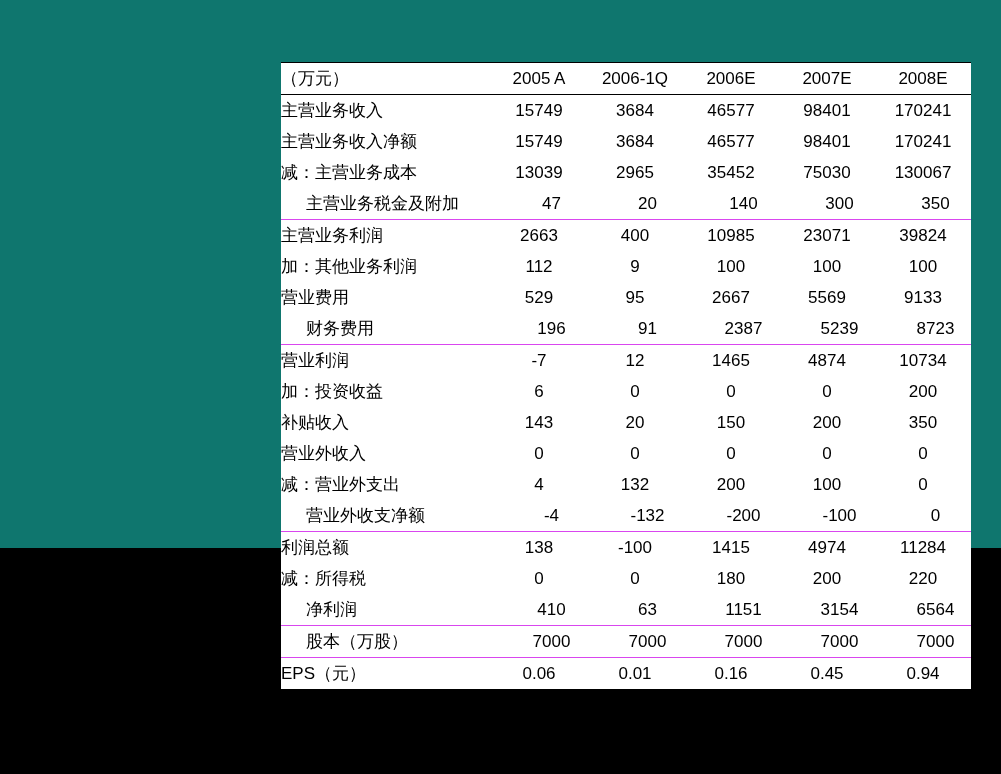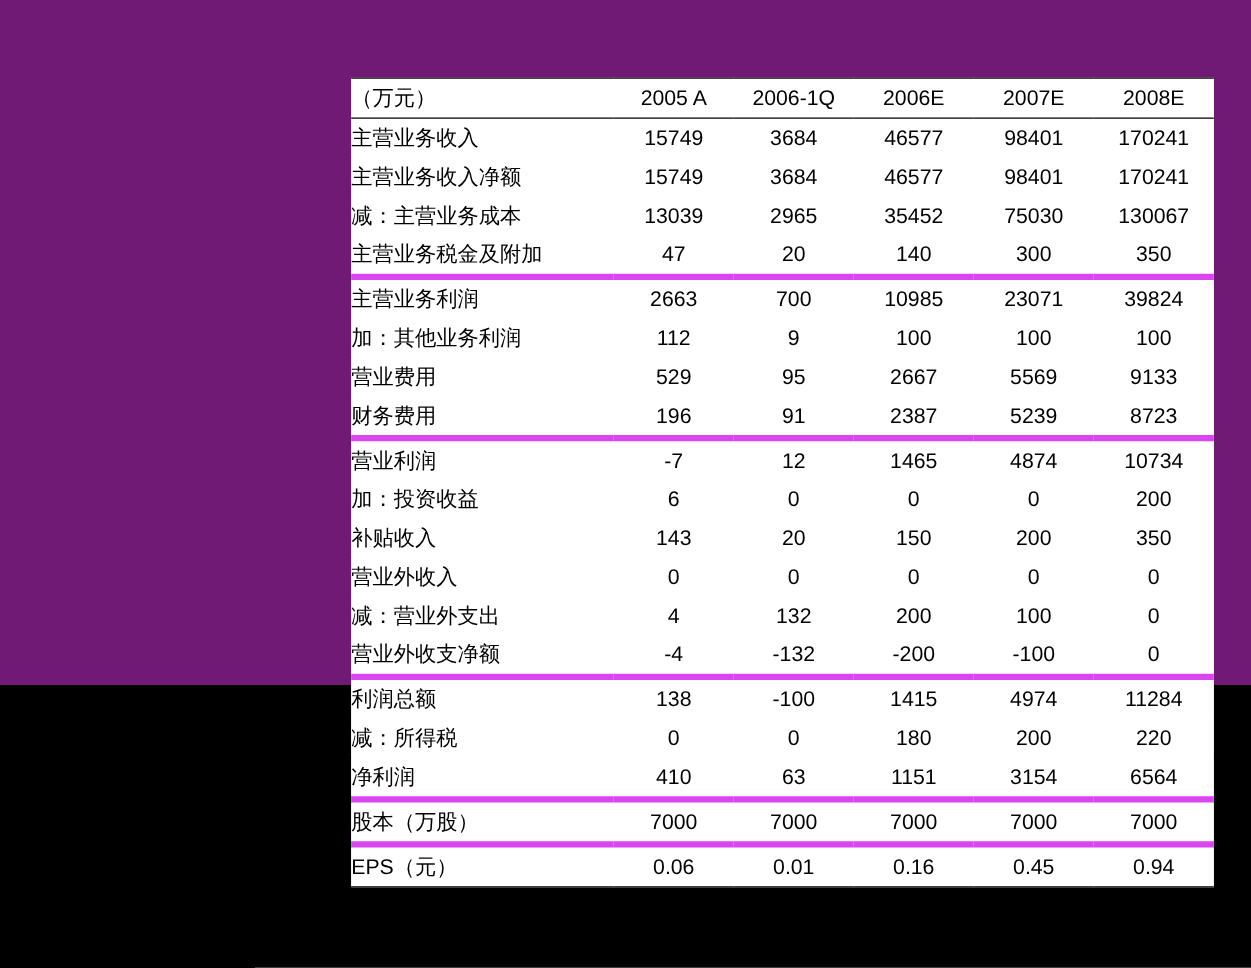--- a/index.html
+++ b/index.html
@@ -10,21 +10,21 @@
     height: 774px;
     overflow: hidden;
   }
   body {
     font-family: "Liberation Sans", sans-serif;
   }
   #page {
     position: relative;
     width: 1001px;
     height: 548px;
-    background: #701a75;
+    background: #0f766e;
   }
   #table-wrap {
     position: absolute;
     left: 281px;
     top: 62px;
     width: 690px;
     background: #ffffff;
   }
   table.fin {
     border-collapse: collapse;
@@ -63,21 +63,22 @@
   .ind2 { padding-left: 38px; }
 
   
   tr.rule-top > td, tr.rule-top > th {
     border-top: 1.6px solid #000000;
   }
   tr.rule-bottom > td, tr.rule-bottom > th {
     border-bottom: 1.6px solid #000000;
   }
   tr.thin-bottom > td {
-    border-bottom: 5px solid #d946ef;
+    border-bottom: 1px solid #d946ef;
+    padding-left: 25px;
   }
 </style>
 </head>
 <body>
 
 <div id="page">
   <div id="table-wrap">
     <table class="fin">
       <colgroup>
         <col class="c-label">
@@ -126,21 +127,21 @@
             <td class="label ind2">主营业务税金及附加</td>
             <td class="num">47</td>
             <td class="num">20</td>
             <td class="num">140</td>
             <td class="num">300</td>
             <td class="num">350</td>
           </tr>
           <tr>
             <td class="label ind0">主营业务利润</td>
             <td class="num">2663</td>
-            <td class="num">700</td>
+            <td class="num">400</td>
             <td class="num">10985</td>
             <td class="num">23071</td>
             <td class="num">39824</td>
           </tr>
           <tr>
             <td class="label ind1">加：其他业务利润</td>
             <td class="num">112</td>
             <td class="num">9</td>
             <td class="num">100</td>
             <td class="num">100</td>

